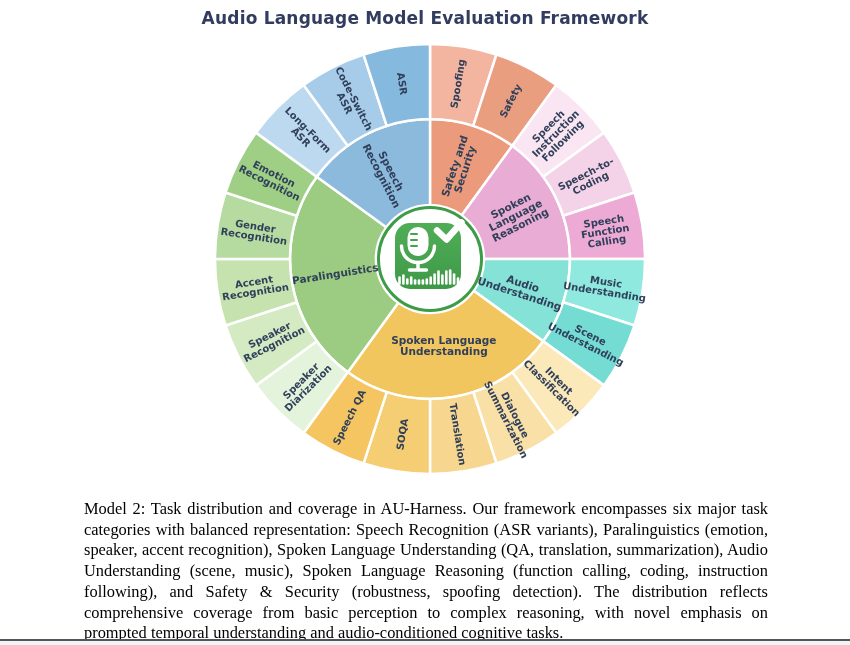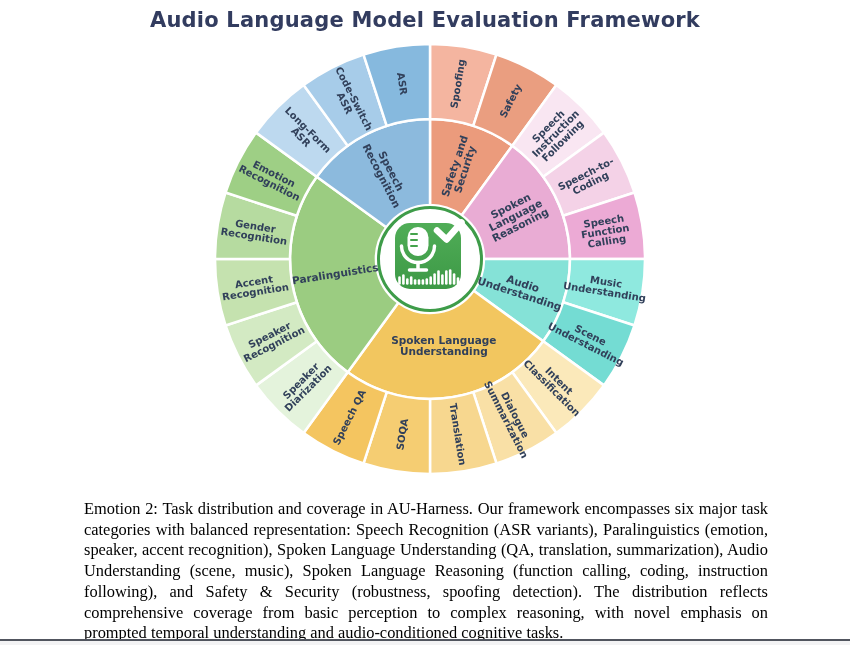--- a/index.html
+++ b/index.html
@@ -2,21 +2,21 @@
 <html><head>
 <meta charset="utf-8">
 <style>
   html,body{margin:0;padding:0;}
   body{
     width:850px;height:645px;position:relative;background:#ffffff;overflow:hidden;
     font-family:"DejaVu Sans", sans-serif;
   }
   .fig-title{
     position:absolute;top:8px;left:0;width:850px;text-align:center;
-    font-size:21px;font-weight:bold;letter-spacing:0.2px;color:#323C5F;
+    font-size:17px;font-weight:bold;letter-spacing:0.2px;color:#323C5F;
   }
   .chart-svg{position:absolute;top:0;left:0;}
   .seg{stroke:#ffffff;stroke-width:2.5;stroke-linejoin:round;}
   .seg-label{
     font-family:"DejaVu Sans", sans-serif;font-weight:bold;fill:#31405A;
     text-anchor:middle;pointer-events:none;
   }
   .caption{
     position:absolute;left:84px;top:499px;width:684px;margin:0;
     font-family:"Liberation Serif", serif;font-size:16.4px;line-height:20.7px;
@@ -124,19 +124,19 @@
         <line x1="442.4" x2="442.4" y1="283.5" y2="275.5" stroke="#FFFFFF" stroke-width="2.6" stroke-linecap="round"></line>
         <line x1="446.3" x2="446.3" y1="283.5" y2="271.5" stroke="#FFFFFF" stroke-width="2.6" stroke-linecap="round"></line>
         <line x1="450.2" x2="450.2" y1="283.5" y2="270.5" stroke="#FFFFFF" stroke-width="2.6" stroke-linecap="round"></line>
         <line x1="454.1" x2="454.1" y1="283.5" y2="274.5" stroke="#FFFFFF" stroke-width="2.6" stroke-linecap="round"></line>
         <line x1="458" x2="458" y1="283.5" y2="278.5" stroke="#FFFFFF" stroke-width="2.6" stroke-linecap="round"></line>
       </g>
   </g>
 </svg>
 
 <p class="caption">
-  <span>Emotion 2:</span>
+  <span>Model 2:</span>
   <b>Task distribution and coverage in AU-Harness.</b>
   <span>Our framework encompasses six major task categories with balanced representation: Speech Recognition (ASR variants), Paralinguistics (emotion, speaker, accent recognition), Spoken Language Understanding (QA, translation, summarization), Audio Understanding (scene, music), Spoken Language Reasoning (function calling, coding, instruction following), and Safety &amp; Security (robustness, spoofing detection). The distribution reflects comprehensive coverage from basic perception to complex reasoning, with novel emphasis on prompted temporal understanding and audio-conditioned cognitive tasks.</span>
 </p>
 
 <div class="bottom-rule"></div>
 <div class="bottom-strip"></div>
 
 </body></html>

